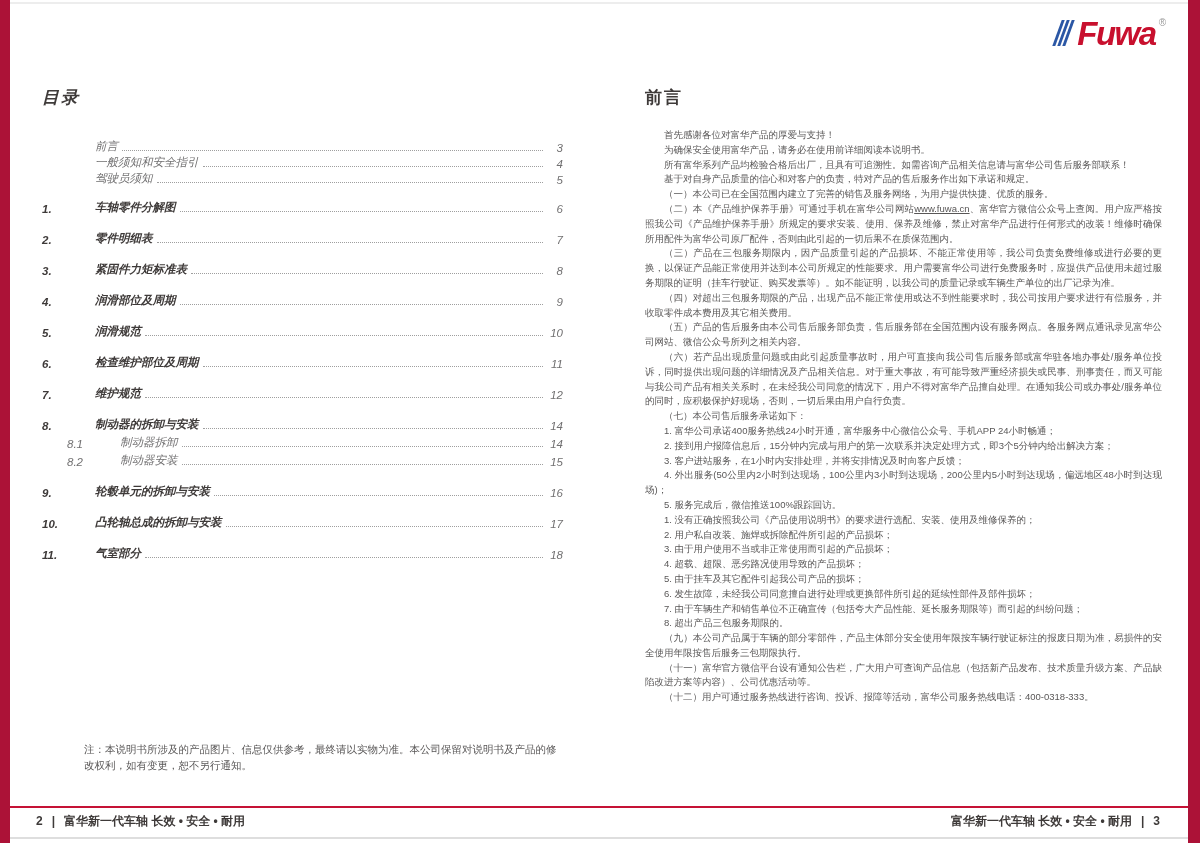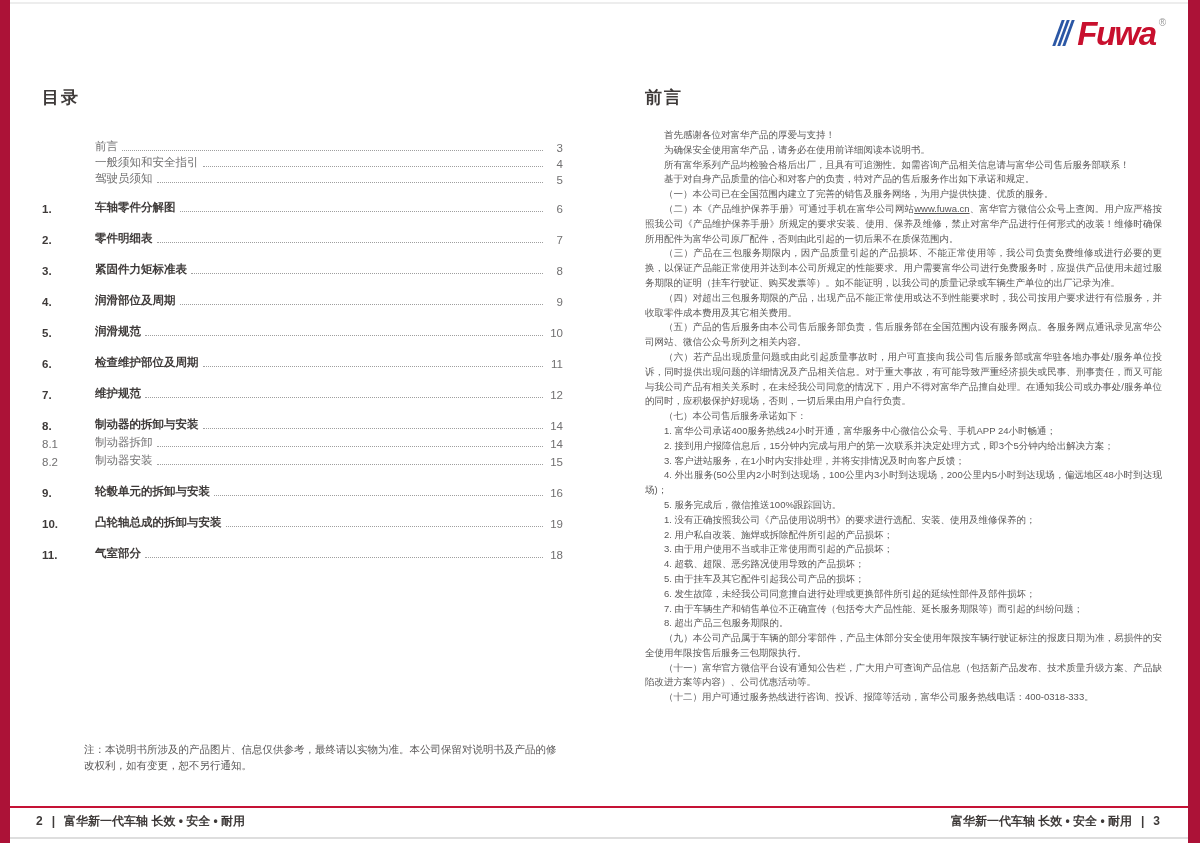--- a/index.html
+++ b/index.html
@@ -18,33 +18,33 @@
   .edge-bottom { position:absolute; left:10px; right:12px; top:837px;  height:2px; background:#dedede; }
 
   
   .logo { position:absolute; top:16px; right:34px; display:flex; align-items:center; height:34px; }
   .logo-stripes { display:flex; align-items:center; transform:skewX(-20deg); margin-right:5px; }
   .logo-stripes i { display:block; width:3px; height:26px; background:#2B57A5; margin-right:2px; }
   .logo-text { font-style:italic; font-weight:bold; font-size:33px; line-height:1; color:#C8102E; letter-spacing:-1.5px; }
   .logo-reg { font-size:10px; color:#9a9a9a; align-self:flex-start; margin-left:3px; margin-top:1px; }
 
   
-  .toc { position:absolute; left:42px; top:86px; width:521px; }
+  .toc { position:absolute; left:42px; top:86px; width:521px;font-style:italic; }
   .toc-title { font-size:17px; font-weight:bold; color:#3e3a39; letter-spacing:2px; }
   .toc-list { margin-top:30px; }
   .toc-row { display:flex; align-items:flex-end; font-size:11.5px; color:#717071; }
   .toc-row .toc-num { width:53px; flex-shrink:0; }
   .toc-row .toc-label { flex-shrink:0; white-space:nowrap; }
   .toc-row .toc-leader { flex:1 1 auto; border-bottom:1.5px dotted #9f9f9f; margin:0 4px 3px 4px; min-width:20px; }
   .toc-row .toc-page { min-width:16px; text-align:right; flex-shrink:0; }
   .toc-row.main .toc-num, .toc-row.main .toc-label { font-weight:bold; color:#3e3a39; }
   .toc-row.front { margin-top:1px; }
   .toc-row.front:first-child { margin-top:0; }
   .toc-row.main { margin-top:16px; }
-  .toc-row.sub  { margin-top:3px; }
+  .toc-row.sub  { margin-top:3px;margin-left:25px; }
   .toc-row.first-main { margin-top:14px; }
   .toc-row.last { margin-top:19px; }
 
   .note { position:absolute; left:84px; top:741px; width:480px; font-size:10.5px; line-height:16px; color:#595757; }
 
   
   .preface { position:absolute; left:645px; top:86px; width:517px; }
   .preface-title { font-size:17px; font-weight:bold; color:#3e3a39; letter-spacing:2px; }
   .preface-body { margin-top:19px; font-size:9.5px; line-height:14.8px; color:#595757; text-align:justify; }
   .preface-body p { text-indent:2em; }
@@ -161,21 +161,21 @@
     <div class="toc-row main">
       <span class="toc-num">9.</span>
       <span class="toc-label">轮毂单元的拆卸与安装</span>
       <span class="toc-leader"></span>
       <span class="toc-page">16</span>
     </div>
     <div class="toc-row main">
       <span class="toc-num">10.</span>
       <span class="toc-label">凸轮轴总成的拆卸与安装</span>
       <span class="toc-leader"></span>
-      <span class="toc-page">19</span>
+      <span class="toc-page">17</span>
     </div>
     <div class="toc-row main">
       <span class="toc-num">11.</span>
       <span class="toc-label">气室部分</span>
       <span class="toc-leader"></span>
       <span class="toc-page">18</span>
     </div>
   </div>
 </div>
 

